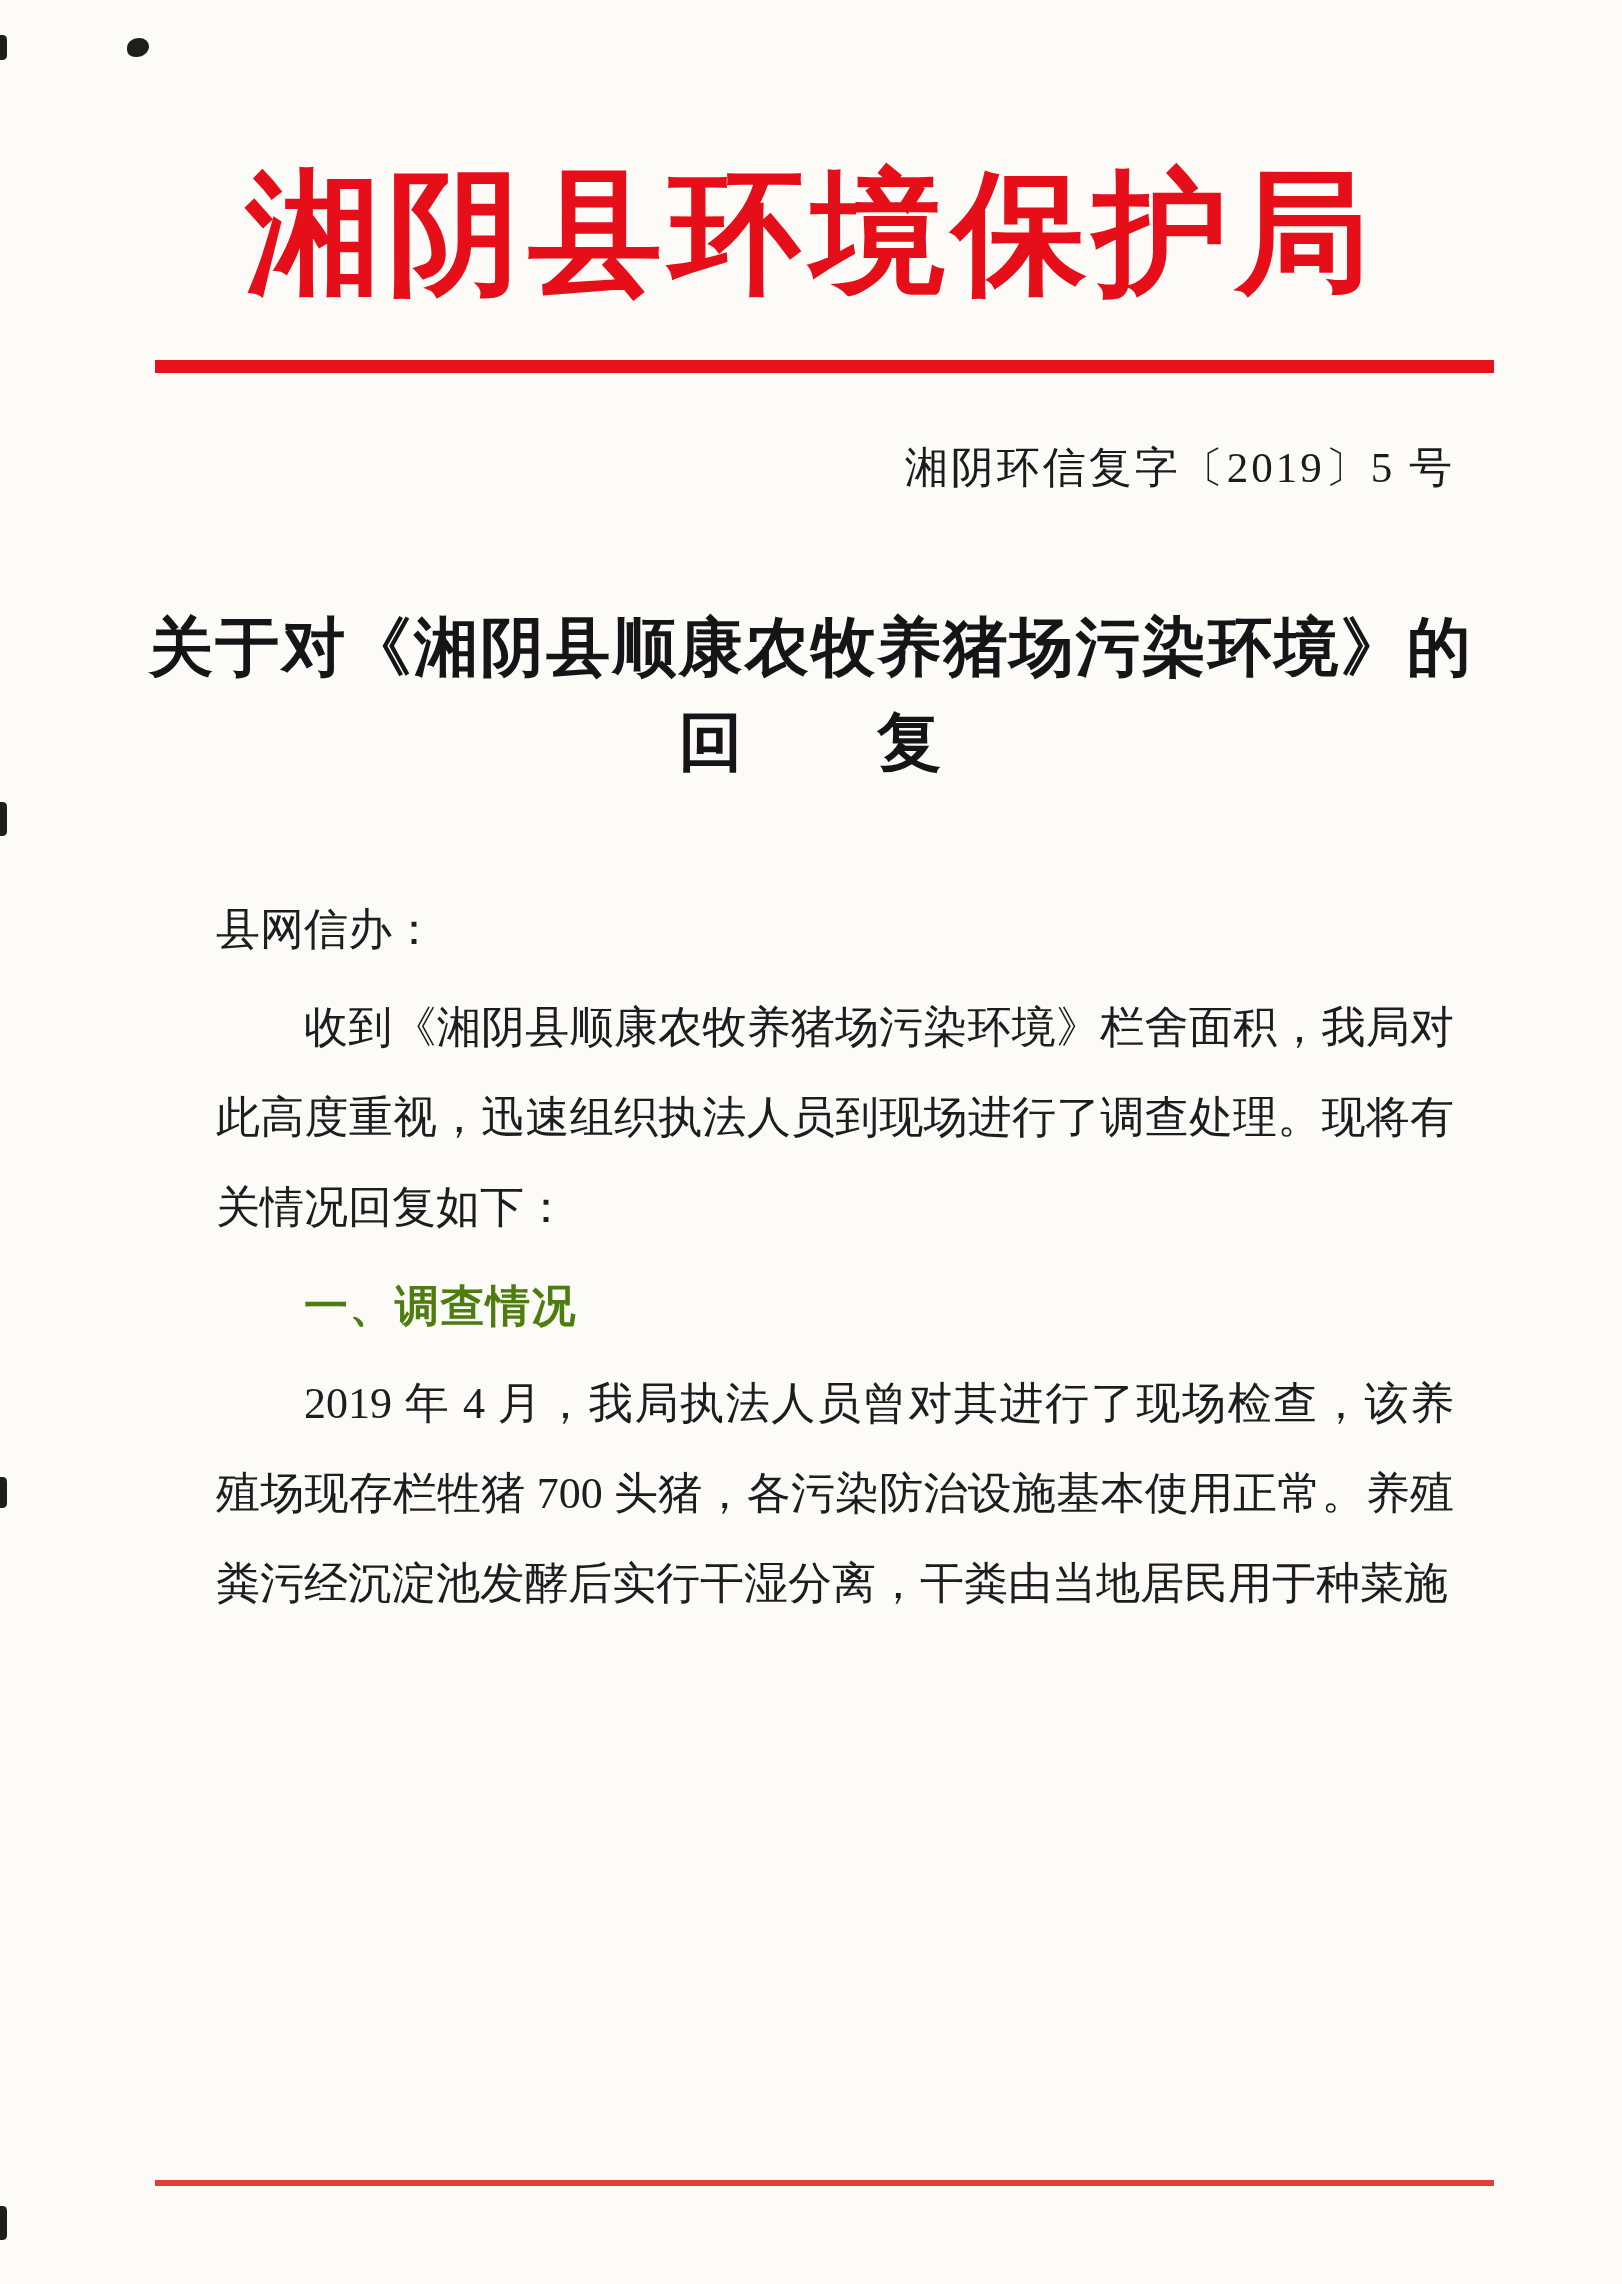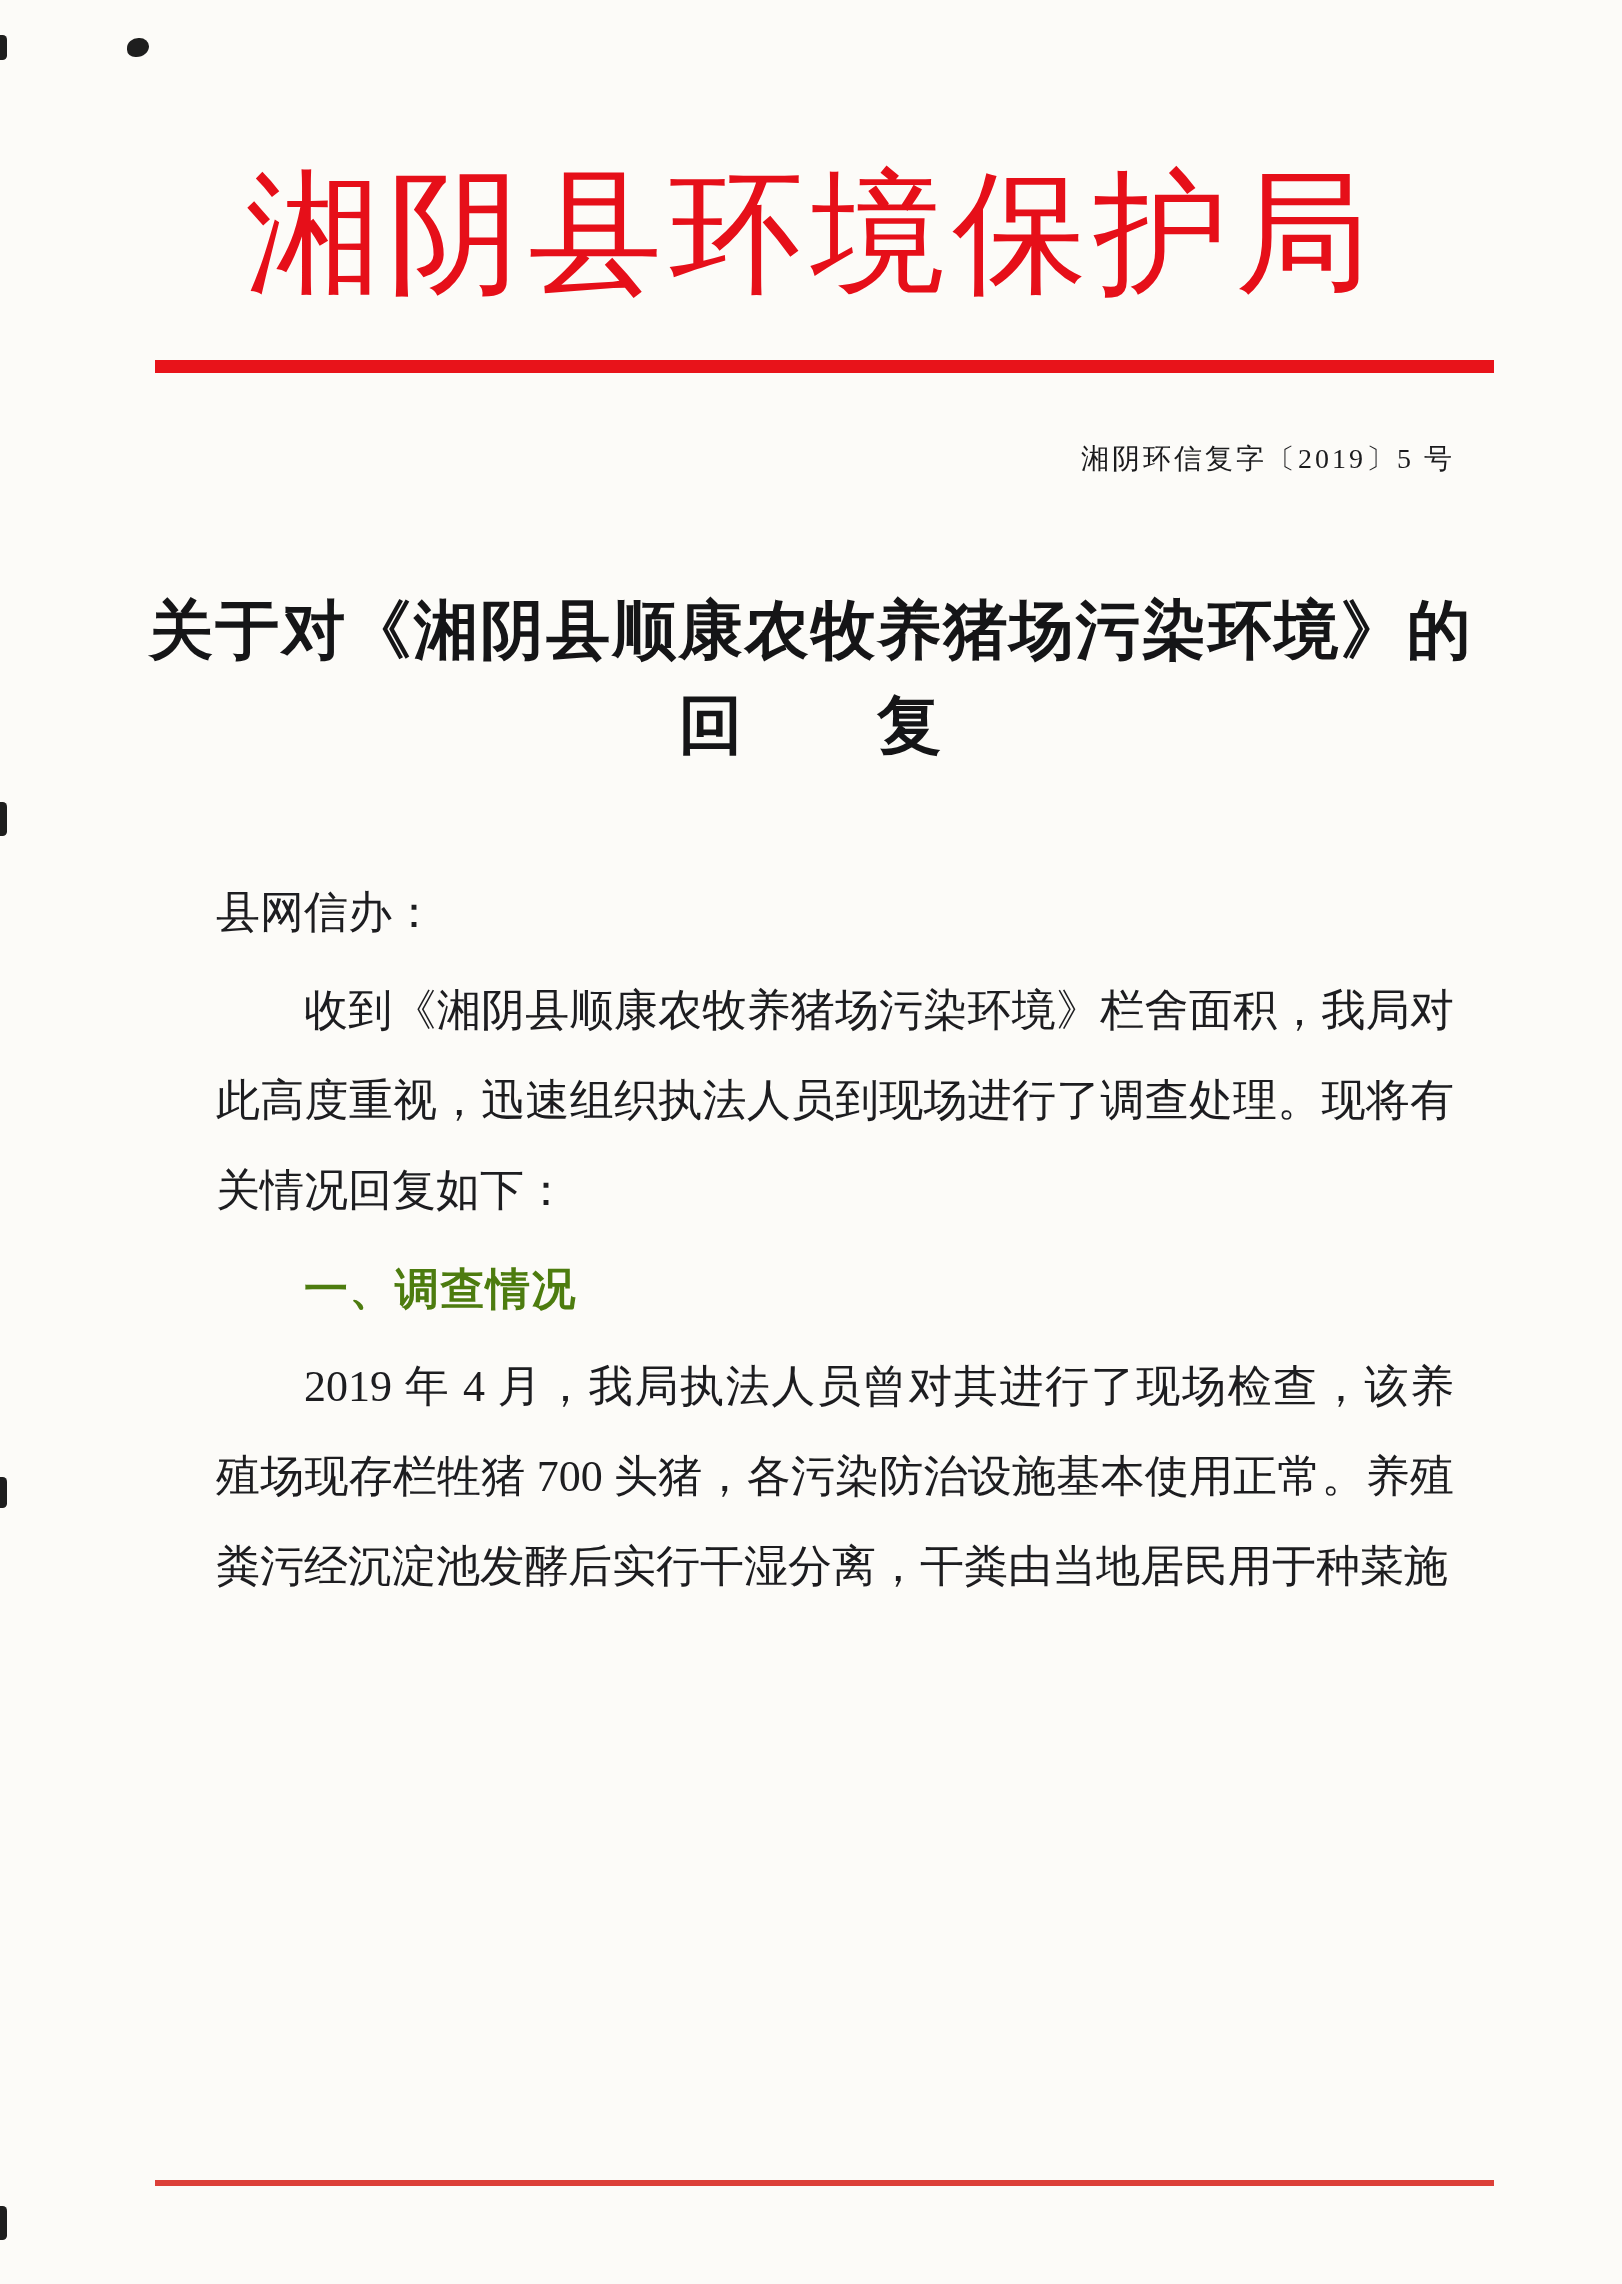--- a/index.html
+++ b/index.html
@@ -19,37 +19,37 @@
     box-sizing: border-box;
   }
 
   
   .letterhead {
     padding-top: 167px;
     text-align: center;
   }
   .agency-name {
     font-size: 134px;
-    font-weight: normal;
+    font-weight: bold;
     color: #e60f19;
     letter-spacing: 7.4px;
     line-height: 1;
     white-space: nowrap;
   }
   .red-rule {
     height: 13.3px;
     background: #e8131a;
     margin: 59px 128px 0 155px;
   }
 
   
   .doc-number {
     margin: 71px 167px 0 0;
     text-align: right;
-    font-size: 28px;
+    font-size: 43px;
     letter-spacing: 3px;
     line-height: 1.1;
   }
 
   
   .doc-title {
     margin-top: 108px;
     text-align: center;
     font-weight: bold;
     font-size: 64px;

